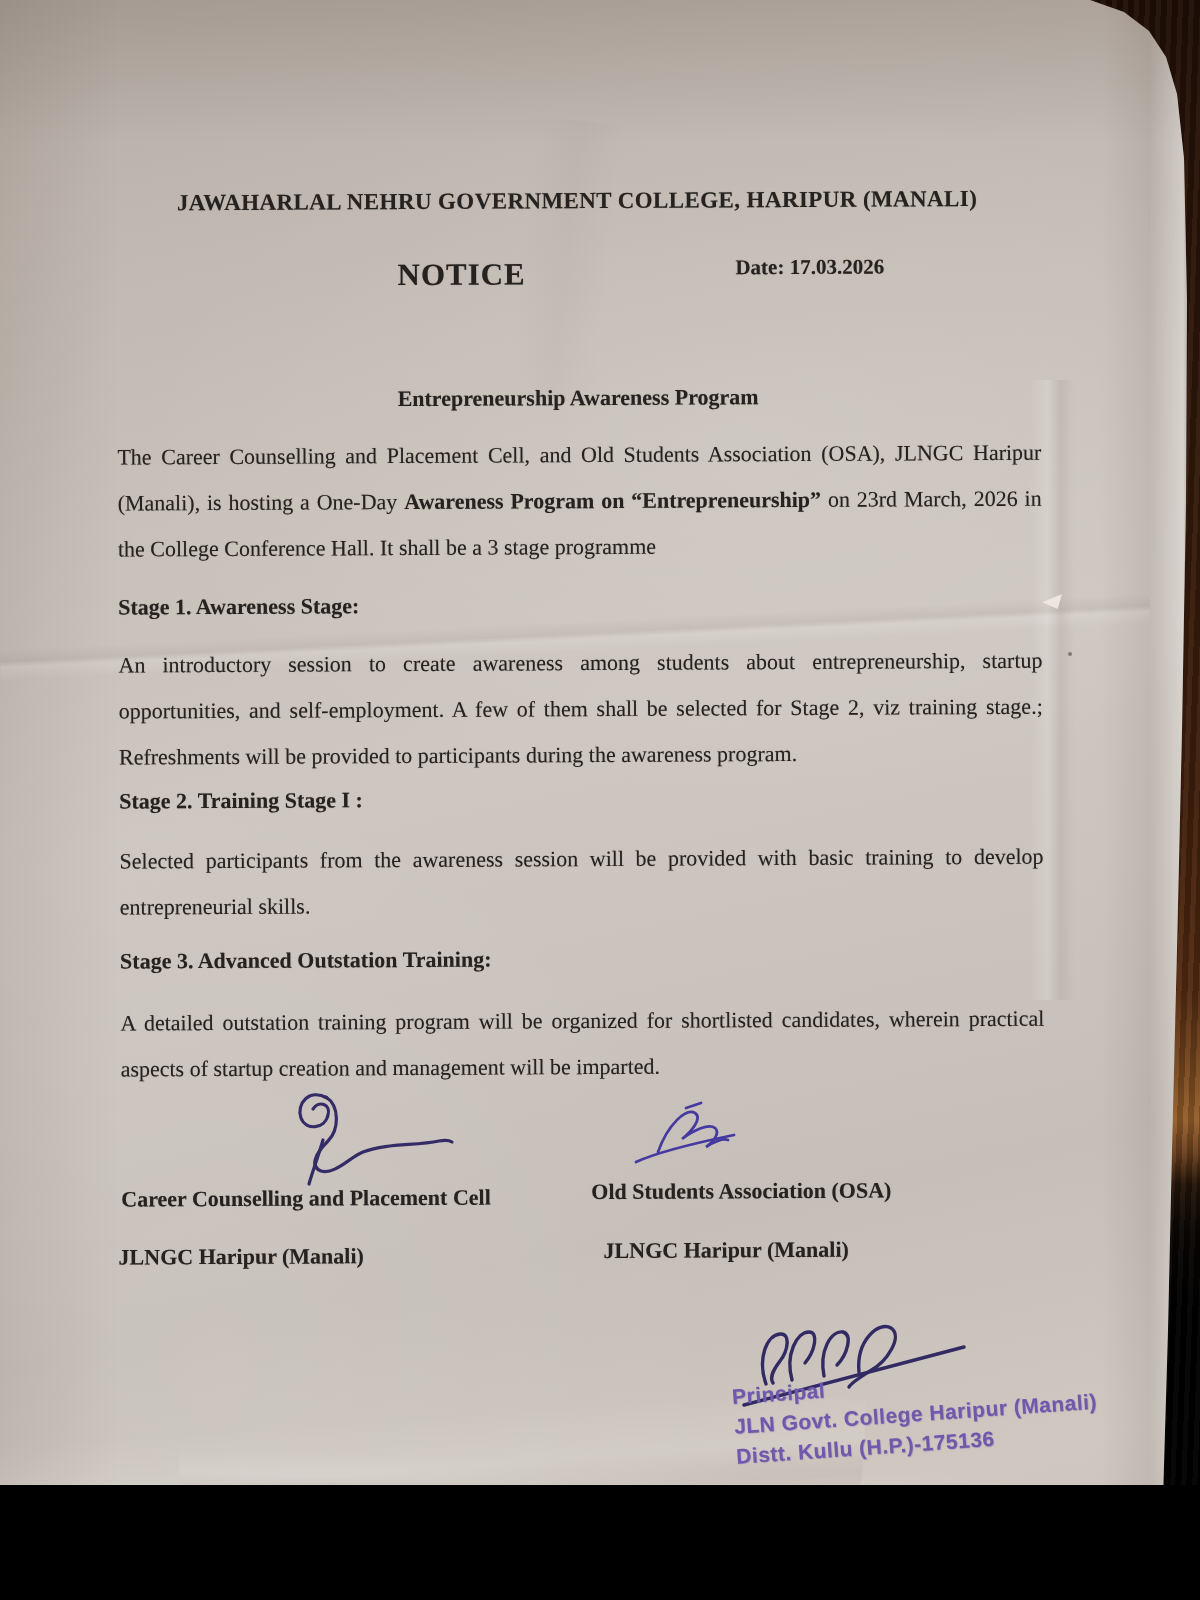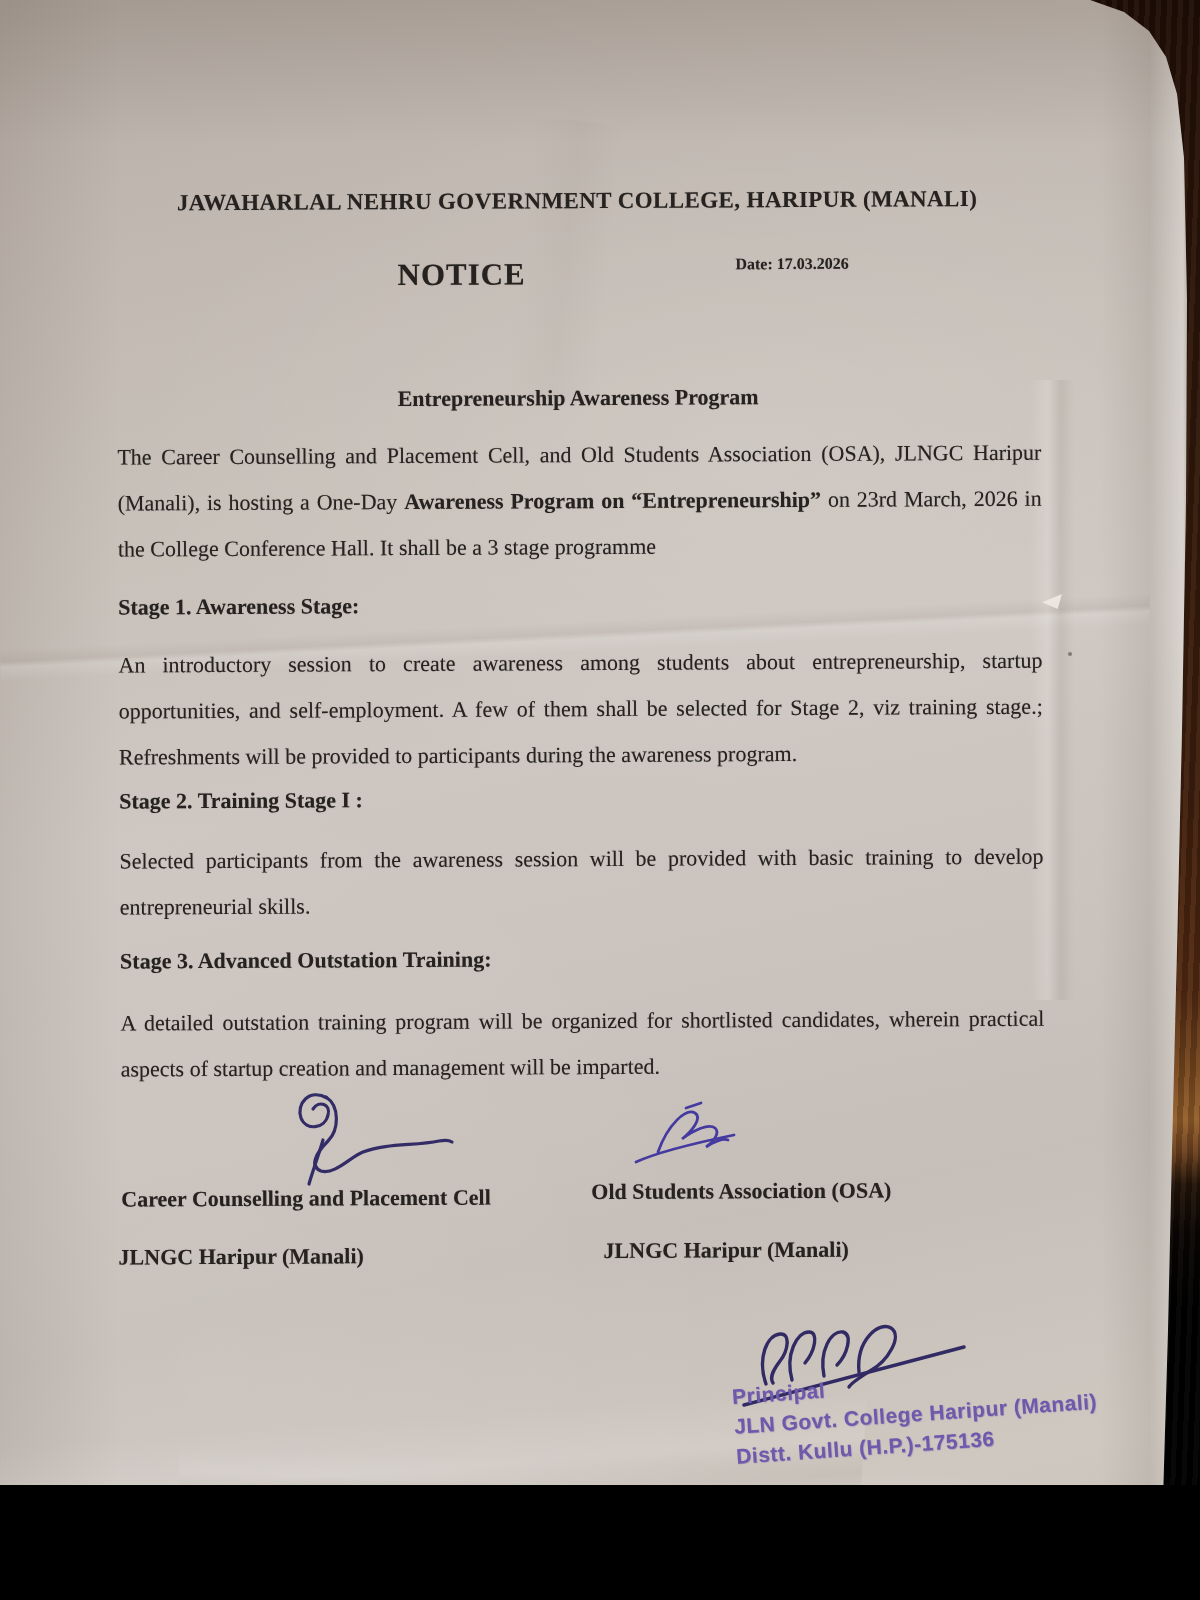--- a/index.html
+++ b/index.html
@@ -39,21 +39,21 @@
   .c6{top:120px;left:520px;width:90px;height:280px;transform:rotate(6deg);opacity:.6;
       background:linear-gradient(90deg,transparent,rgba(108,94,82,0.08) 50%,transparent);}
   .speck{position:absolute;width:4px;height:4px;border-radius:50%;background:rgba(70,58,46,0.55);}
   .doc{position:absolute;left:0;top:0;width:1200px;height:1600px;transform:rotate(-0.3deg);
        transform-origin:50% 0;color:#26221f;}
   .doc *{text-shadow:0 0 1px rgba(38,34,31,0.35);}
   .college-title{position:absolute;top:188px;left:115px;width:922px;margin:0;text-align:center;
        font-size:23px;font-weight:bold;letter-spacing:0.4px;}
   .notice-row{position:absolute;top:256px;left:0;width:1200px;height:40px;}
   .notice-label{position:absolute;left:396px;font-size:31px;font-weight:bold;letter-spacing:1px;}
-  .notice-date{position:absolute;left:734px;font-size:16px;font-weight:bold;}
+  .notice-date{position:absolute;left:734px;font-size:21px;font-weight:bold;}
   .program-title{position:absolute;top:385px;left:115px;width:922px;margin:0;text-align:center;
        font-size:22px;font-weight:bold;}
   .para{position:absolute;left:115px;width:924px;margin:0;font-size:22px;line-height:46px;
        text-align:justify;}
   .intro{top:432px;}
   .stage-h{position:absolute;left:115px;margin:0;font-size:22px;font-weight:bold;}
   .h1{top:592px;} .body1{top:640px;}
   .h2{top:786px;} .body2{top:836px;}
   .h3{top:946px;} .body3{top:998px;}
   .sig-label{position:absolute;font-size:22px;font-weight:bold;white-space:nowrap;}

